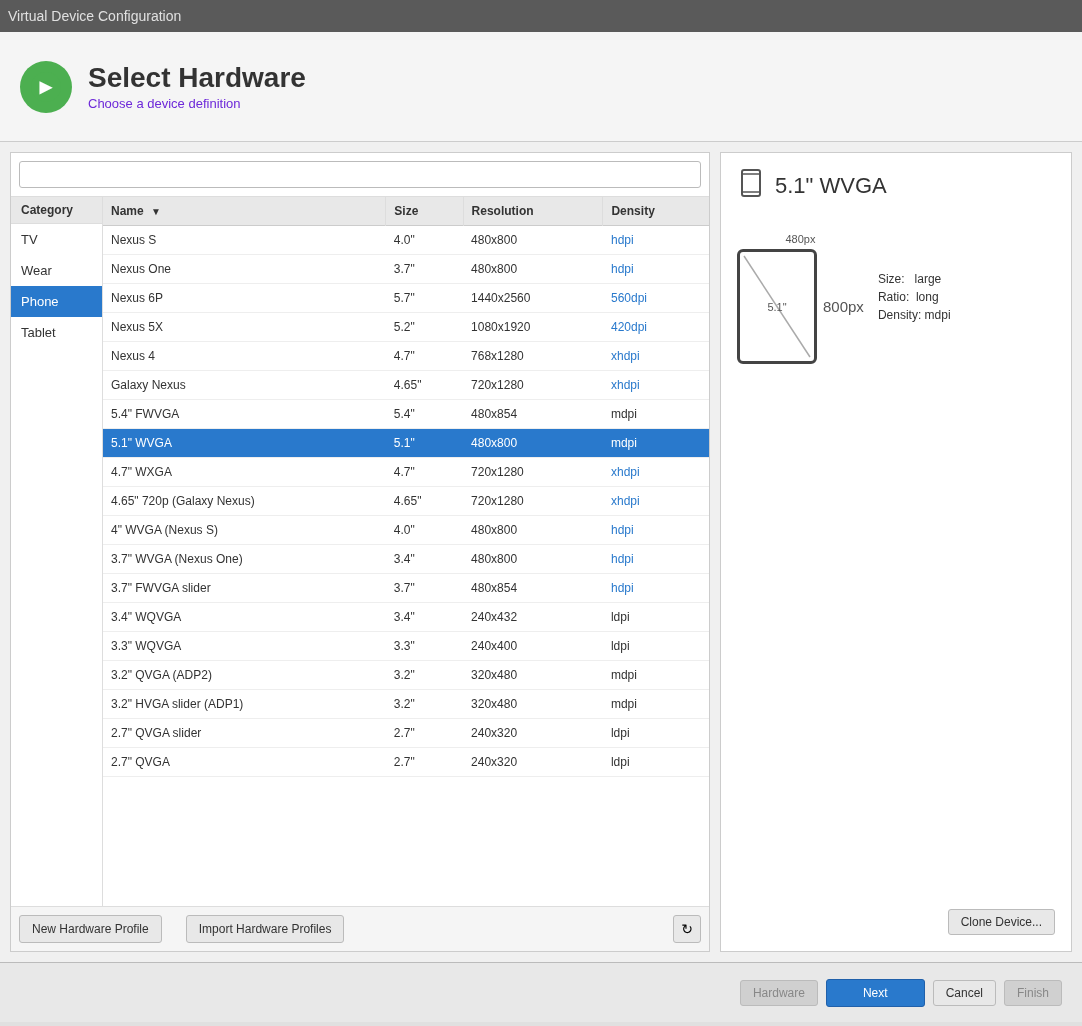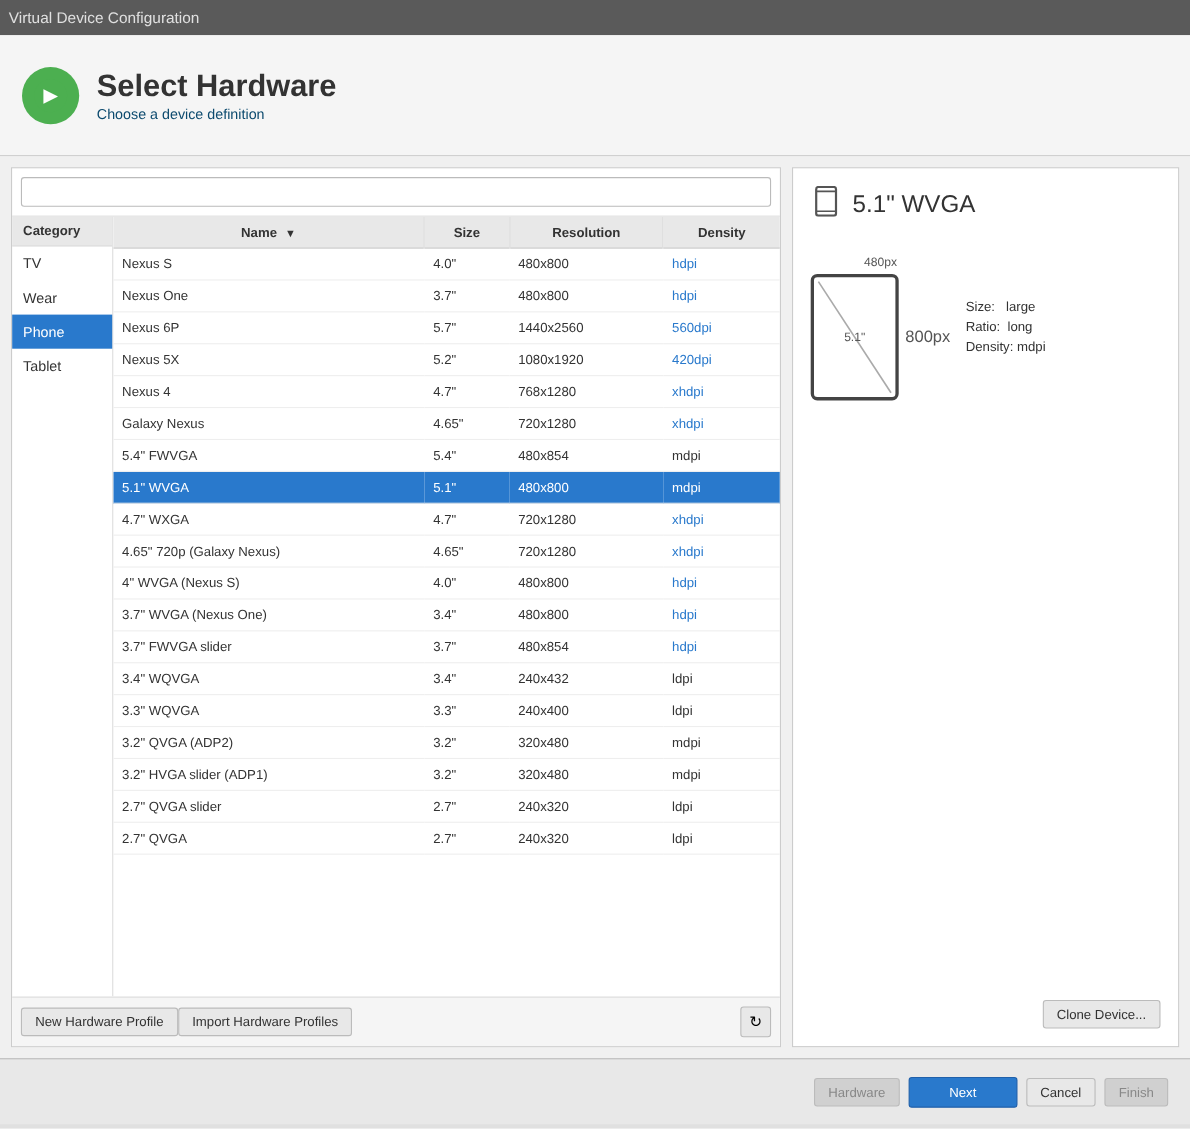--- a/index.html
+++ b/index.html
@@ -38,21 +38,21 @@
     }
 
     .header-text h1 {
       font-size: 28px;
       font-weight: bold;
       color: #333;
     }
 
     .header-text p {
       font-size: 13px;
-      color: #0c4a6e;
+      color: #6d28d9;
       margin-top: 2px;
     }
 
     .main-content {
       display: flex;
       height: calc(1026px - 36px - 110px - 60px);
       background: #f0f0f0;
       padding: 10px;
       gap: 10px;
     }
@@ -123,21 +123,21 @@
       border-collapse: collapse;
     }
 
     .device-table thead tr {
       background: #e8e8e8;
       border-bottom: 1px solid #ccc;
     }
 
     .device-table th {
       padding: 7px 8px;
-      text-align: center;
+      text-align: left;
       font-weight: bold;
       font-size: 12px;
       color: #333;
       border-right: 1px solid #ddd;
       white-space: nowrap;
     }
 
     .device-table th:last-child {
       border-right: none;
     }
@@ -161,22 +161,21 @@
     .sort-arrow {
       display: inline-block;
       margin-left: 4px;
       font-size: 10px;
     }
 
     .bottom-bar {
       padding: 8px;
       border-top: 1px solid #ddd;
       display: flex;
-      align-items: center;
-      gap: 0;
+      gap: 24px;
       background: #f5f5f5;
     }
 
     .btn {
       padding: 5px 12px;
       border: 1px solid #bbb;
       border-radius: 3px;
       cursor: pointer;
       font-size: 12px;
       background: #e8e8e8;

